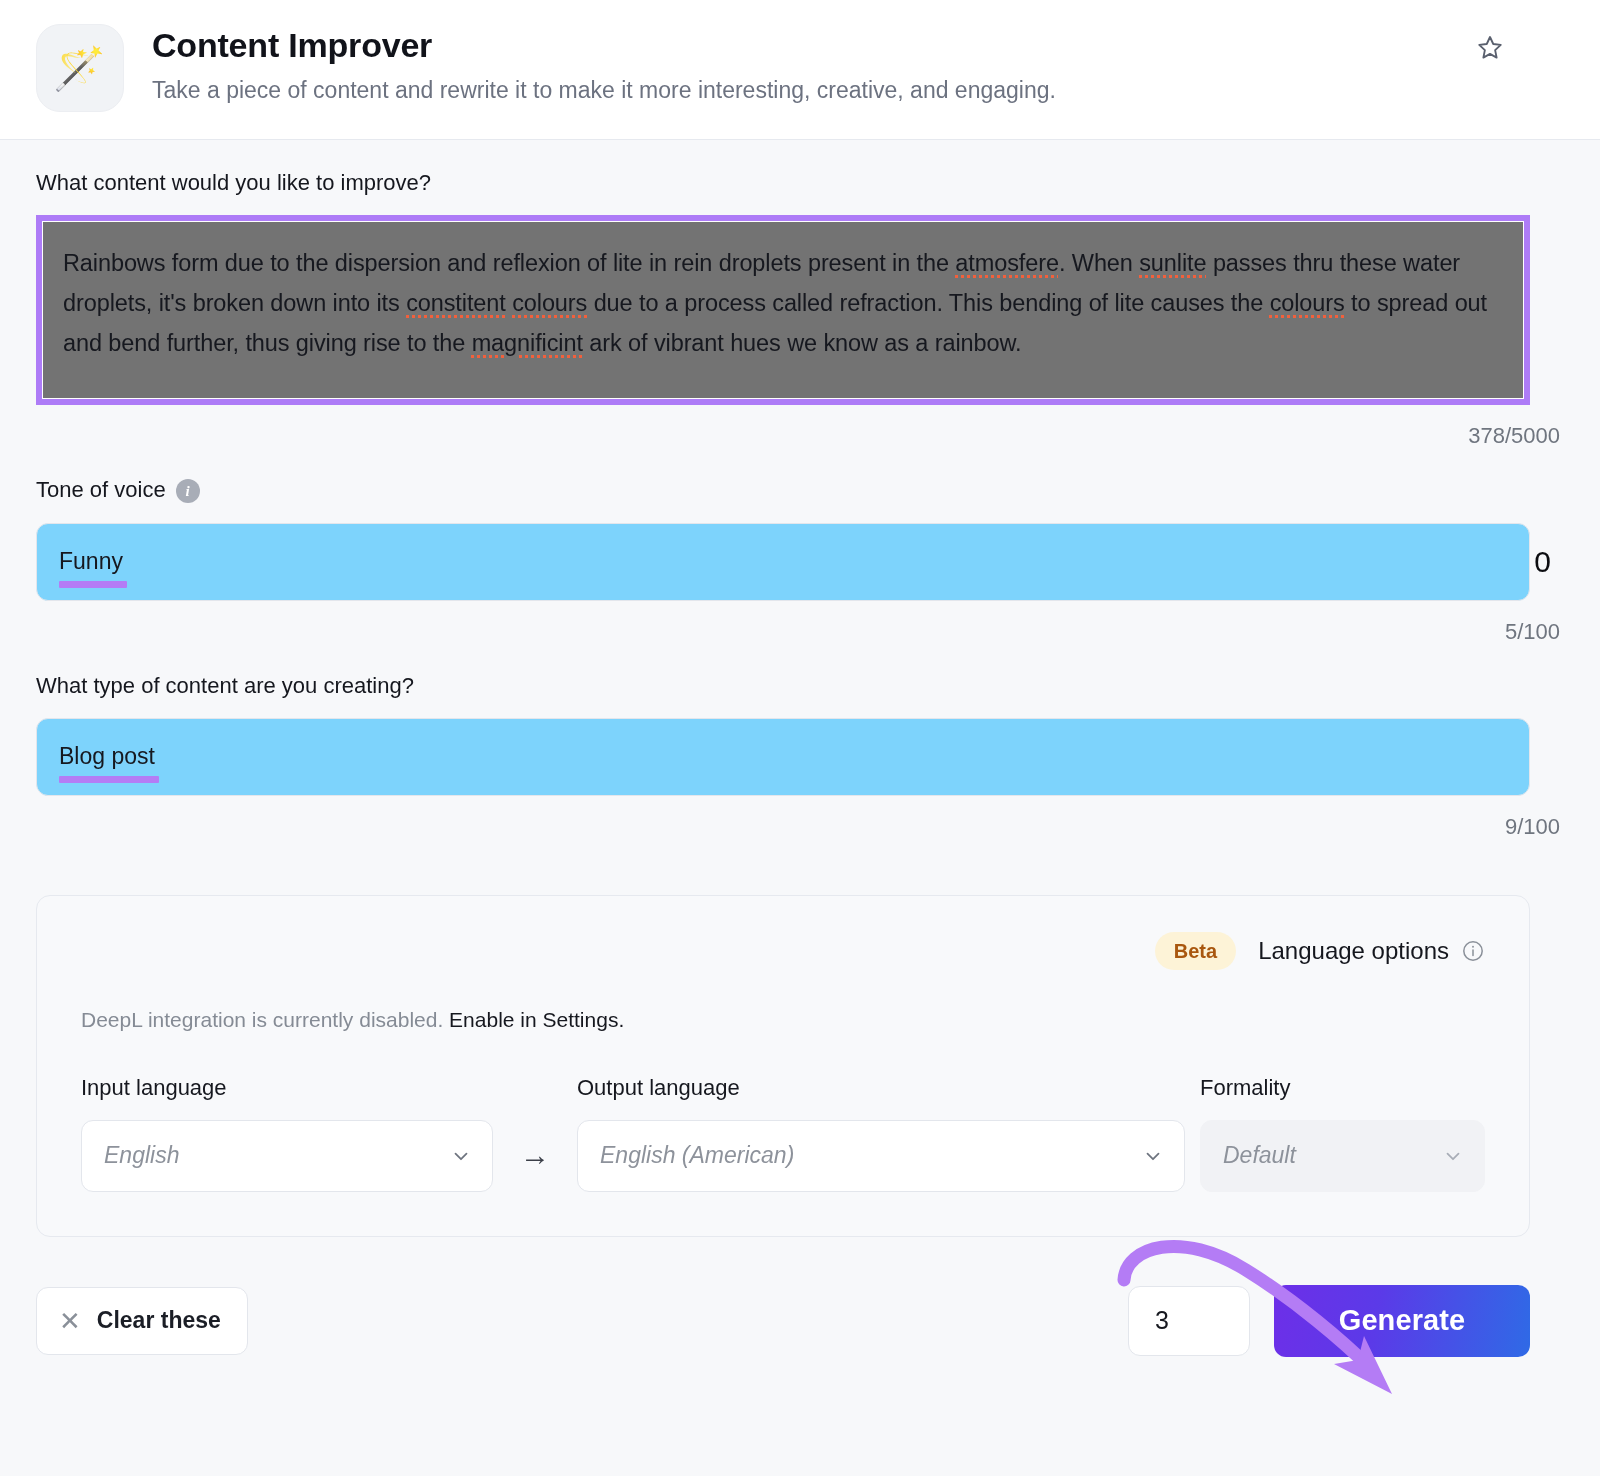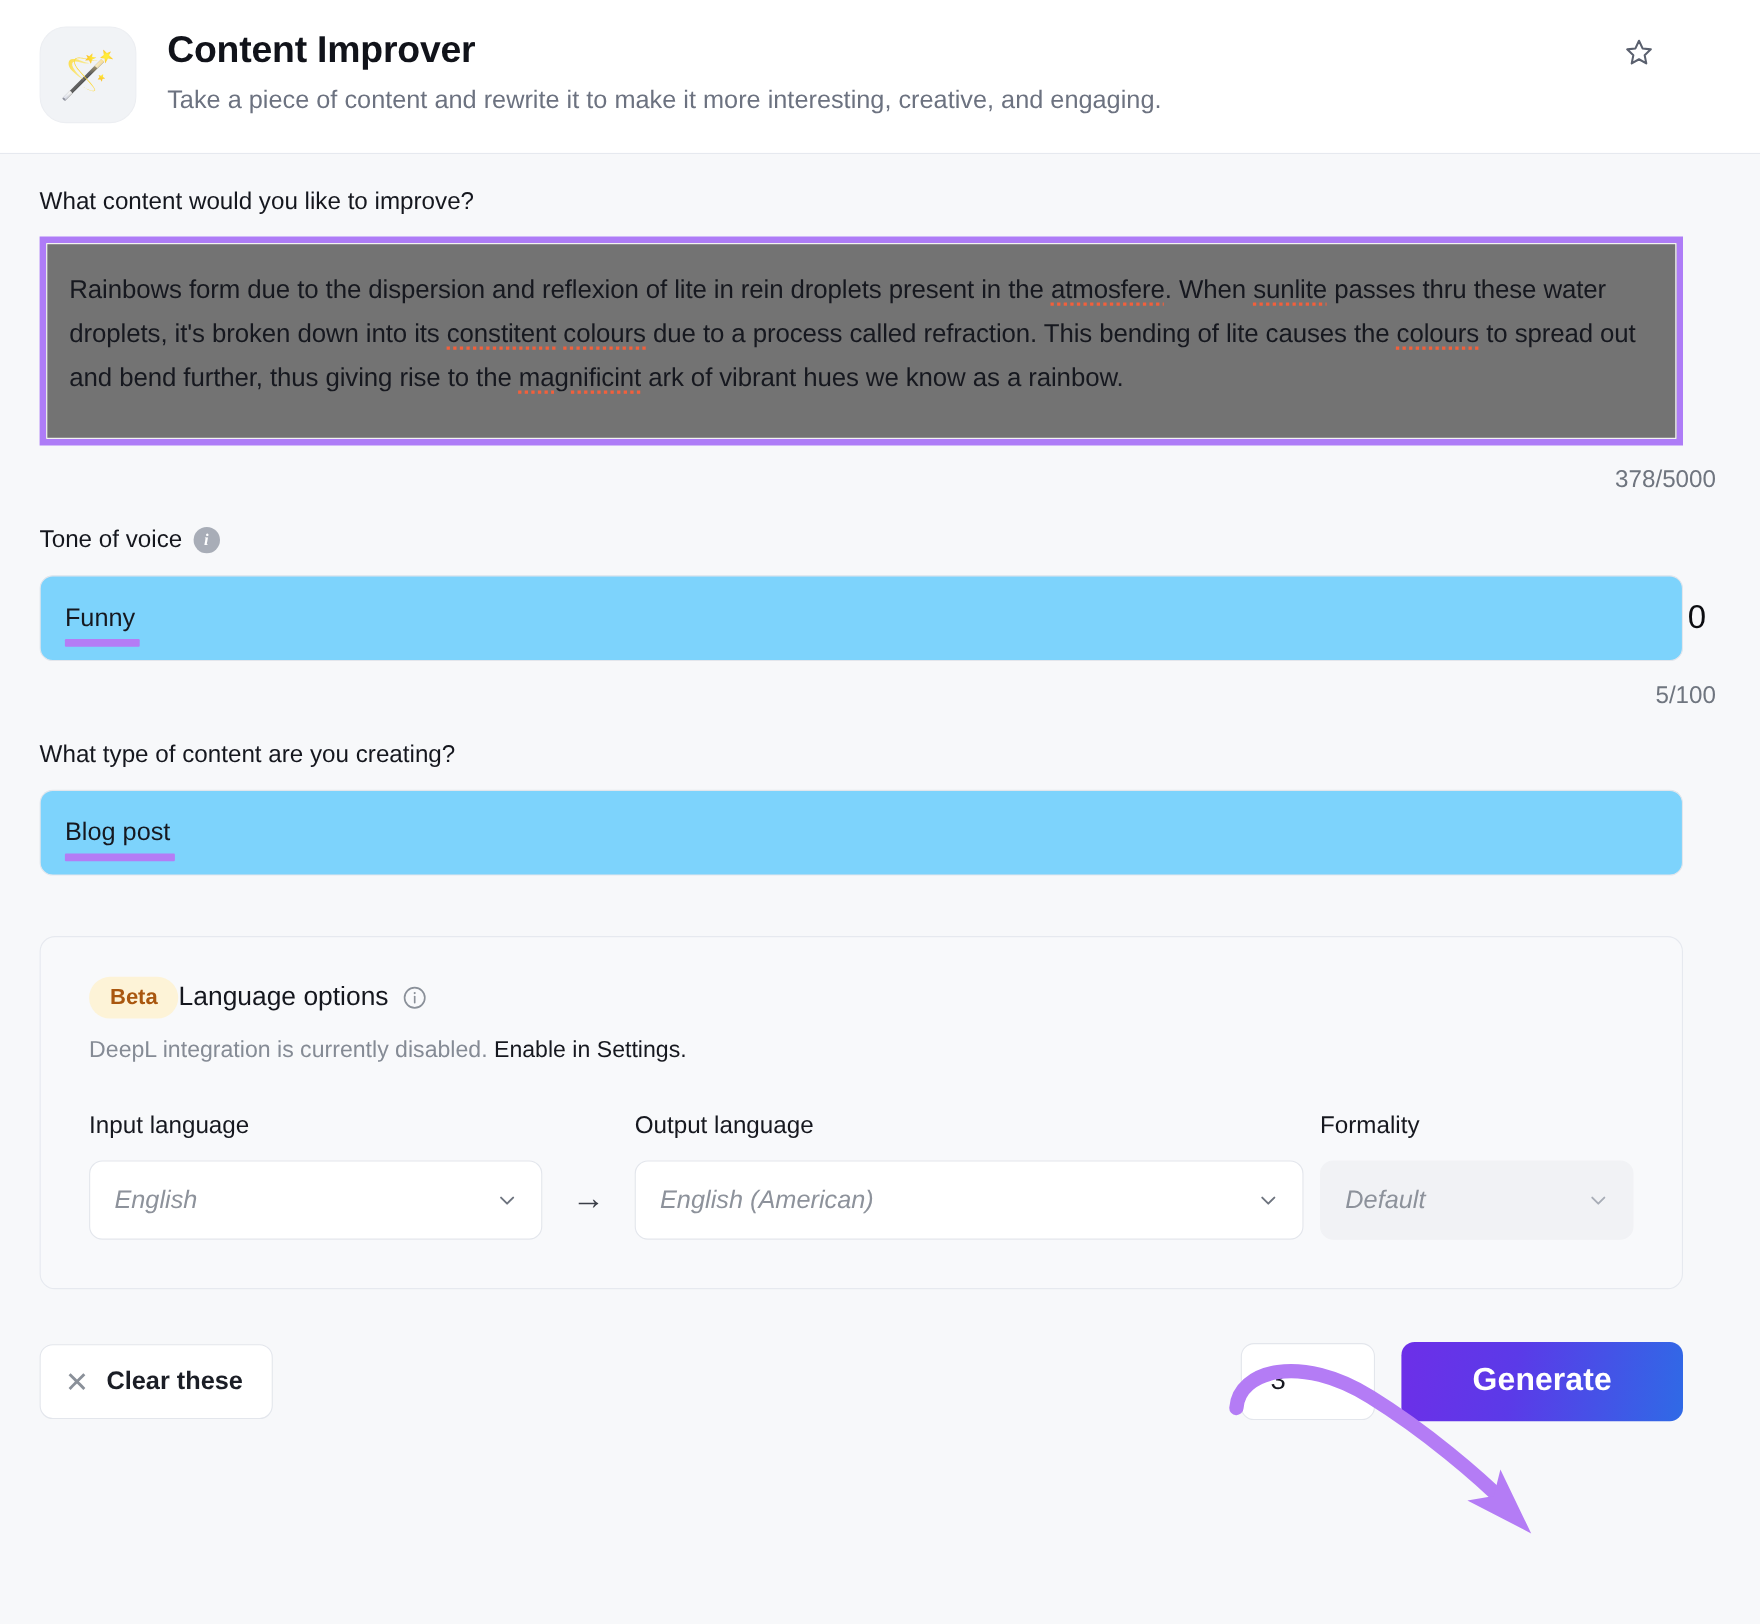--- a/index.html
+++ b/index.html
@@ -202,39 +202,41 @@
     margin-top: 55px;
     width: 1494px;
     border: 1px solid #e6e9ef;
     border-radius: 14px;
     background: #f8f9fb;
     padding: 36px 44px 44px 44px;
   }
   .lang-head {
     display: flex;
     align-items: center;
+    gap: 22px;
+    justify-content: flex-end;
   }
   .beta-badge {
     background: #fdf3d7;
     color: #a9570f;
     font-size: 20px;
     font-weight: 700;
     padding: 9px 19px;
     border-radius: 20px;
     line-height: 1;
   }
   .lang-title {
     font-size: 24px;
     color: #15171e;
     display: flex;
     align-items: center;
     gap: 12px;
   }
   .deepl-note {
-    margin-top: 15px;
+    margin-top: 36px;
     font-size: 21px;
     color: #858b95;
     line-height: 1.3;
   }
   .deepl-note .strong {
     color: #16181f;
     font-weight: 400;
   }
 
   .lang-row {
@@ -396,20 +398,21 @@
     </div>
     <div class="counter">5/100</div>
 
     <div style="height:28px"></div>
     <div class="field-label">
       <span>What type of content are you creating?</span>
     </div>
     <div class="input-box">
       <span class="input-val">Blog post</span>
     </div>
+    <div class="counter">9/100</div>
 
     <div class="lang-panel">
       <div class="lang-head">
         <span class="beta-badge">Beta</span>
         <span class="lang-title">
           <span>Language options</span>
           <span class="info-icon-outline">
             <svg width="24" height="24" viewBox="0 0 24 24" fill="none" stroke="#8a9099" stroke-width="1.5">
               <circle cx="12" cy="12" r="9.2"></circle>
               <line x1="12" y1="11" x2="12" y2="16.6" stroke-linecap="round"></line>

